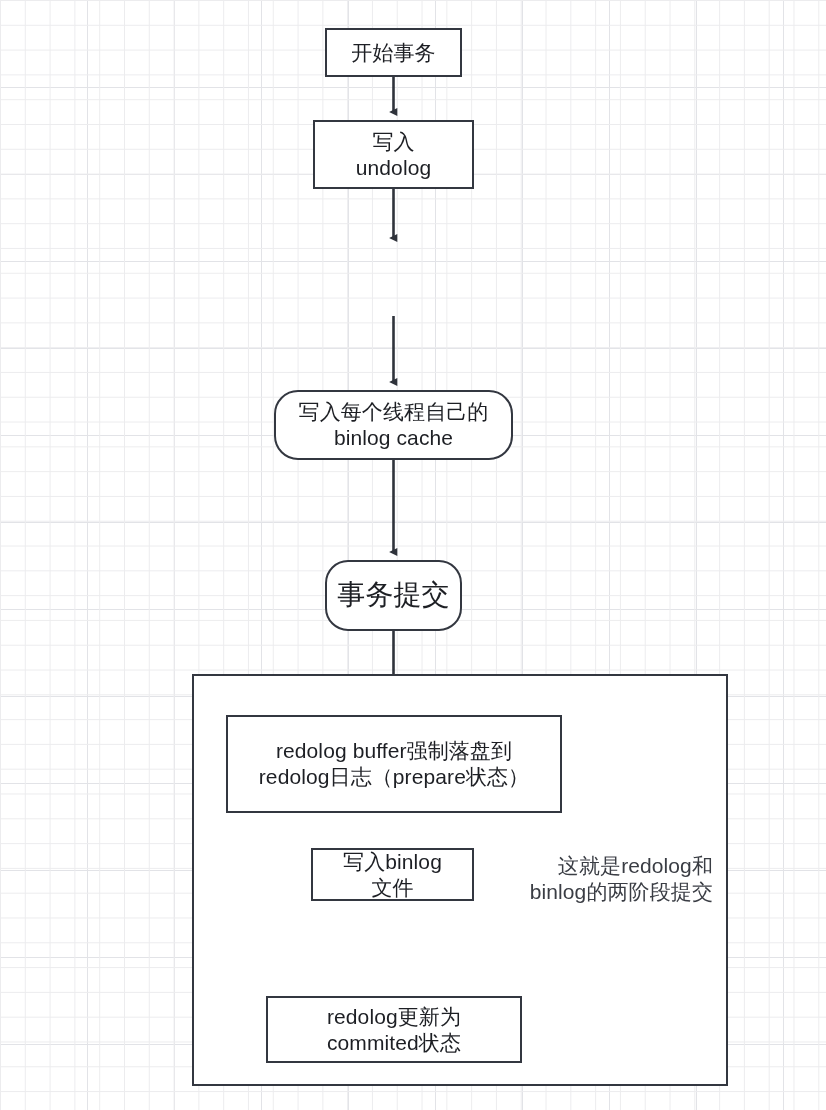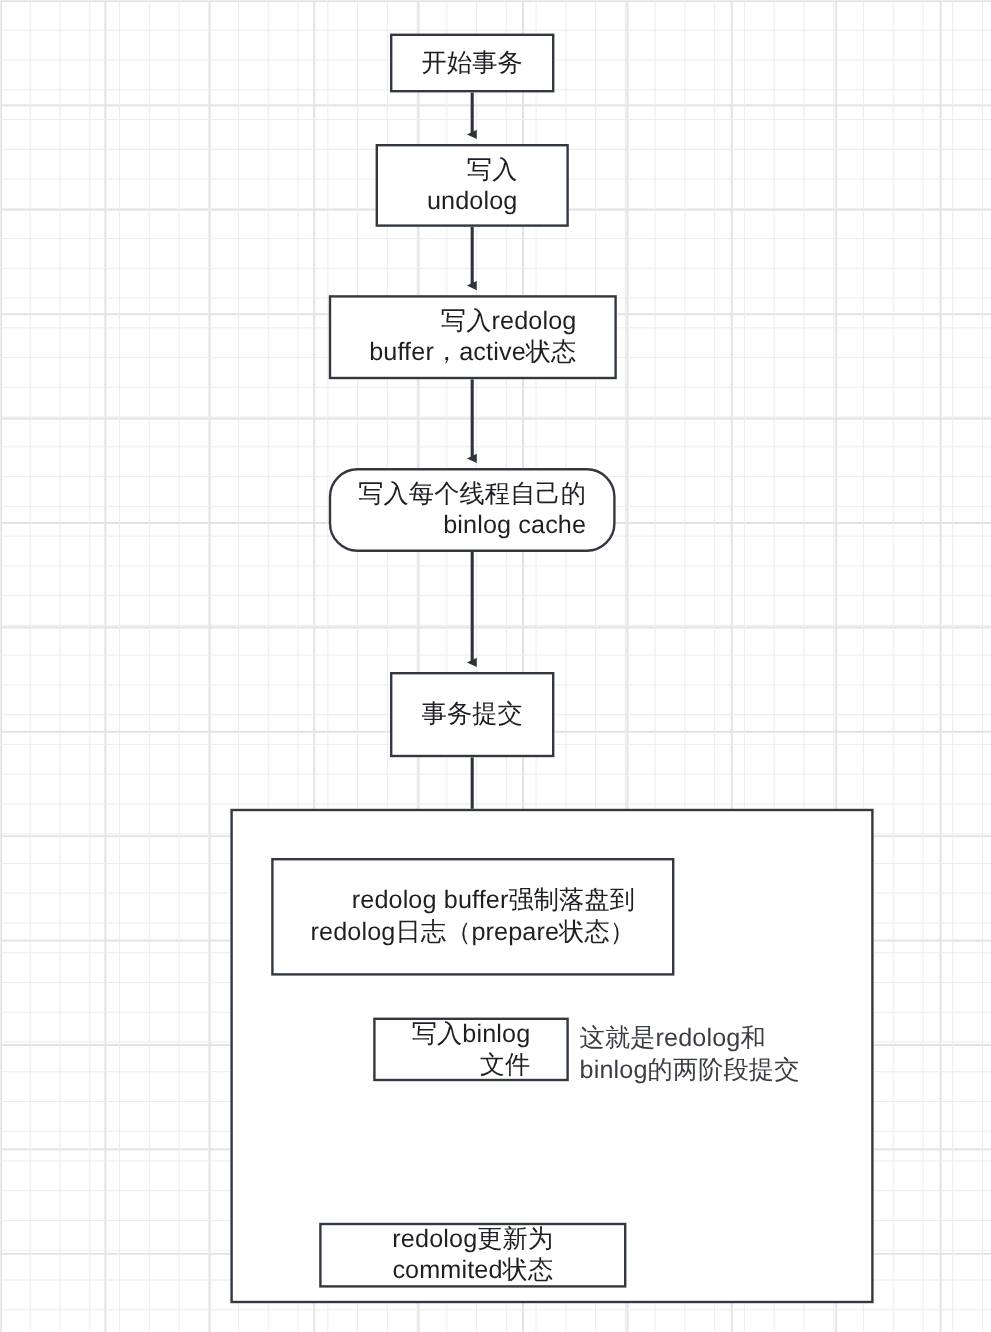--- a/index.html
+++ b/index.html
@@ -43,53 +43,53 @@
   }
 
   .node {
     position: absolute;
     box-sizing: border-box;
     background: #ffffff;
     border: 2px solid #333740;
     display: flex;
     align-items: center;
     justify-content: center;
-    text-align: right;
+    text-align: center;
     color: #1d1f24;
     line-height: 1.22;
     white-space: pre-line;
     letter-spacing: 0.1px;
   }
 
   .group-box {
     position: absolute;
     box-sizing: border-box;
     background: #ffffff;
     border: 2px solid #333740;
   }
 
   .annotation {
     position: absolute;
     color: #3a3d44;
     line-height: 1.25;
     white-space: pre-line;
-    text-align: left;
+    text-align: right;
     letter-spacing: 0.1px;
   }
 
   
   #node-begin        { left: 325px; top: 28px;  width: 137px; height: 49px;  font-size: 21px; }
   #node-undolog      { left: 313px; top: 120px; width: 161px; height: 69px;  font-size: 21px; }
   #node-redolog-buf  { left: 274px; top: 246px; width: 240px; height: 70px;  font-size: 21px; }
   #node-binlog-cache { left: 274px; top: 390px; width: 239px; height: 70px;  font-size: 21px; border-radius: 24px; }
-  #node-commit       { left: 325px; top: 560px; width: 137px; height: 71px;  font-size: 21px; }
+  #node-commit       { left: 325px; top: 560px; width: 137px; height: 71px;  font-size: 28px; border-radius: 23px; }
   #group-2pc         { left: 192px; top: 674px; width: 536px; height: 412px; }
   #node-prepare      { left: 226px; top: 715px; width: 336px; height: 98px;  font-size: 21px; }
   #node-write-binlog { left: 311px; top: 848px; width: 163px; height: 53px;  font-size: 21px; }
-  #node-commited     { left: 266px; top: 1019px; width: 256px; height: 54px;  font-size: 21px; }
+  #node-commited     { left: 266px; top: 996px; width: 256px; height: 67px;  font-size: 21px; }
   #annotation-2pc    { left: 483px; top: 853px; width: 230px; font-size: 21px; }
 </style>
 </head>
 <body>
 
 <div id="canvas">
 
   <svg class="svg-layer" viewBox="0 0 826 1110" width="826" height="1110">
     <defs>
       <marker id="arrowhead" markerWidth="9" markerHeight="9" refX="4.5" refY="4.2" orient="auto" markerUnits="userSpaceOnUse">
@@ -107,22 +107,20 @@
     </g>
   </svg>
 
   <div class="group-box" id="group-2pc"></div>
 
   <div class="node" id="node-begin">开始事务</div>
 
   <div class="node" id="node-undolog">写入
 undolog</div>
 
-  <div class="node" id="node-redolog-buf">写入redolog
-buffer，active状态</div>
 
   <div class="node" id="node-binlog-cache">写入每个线程自己的
 binlog  cache</div>
 
   <div class="node" id="node-commit">事务提交</div>
 
   <div class="node" id="node-prepare">redolog buffer强制落盘到
 redolog日志（prepare状态）</div>
 
   <div class="node" id="node-write-binlog">写入binlog

